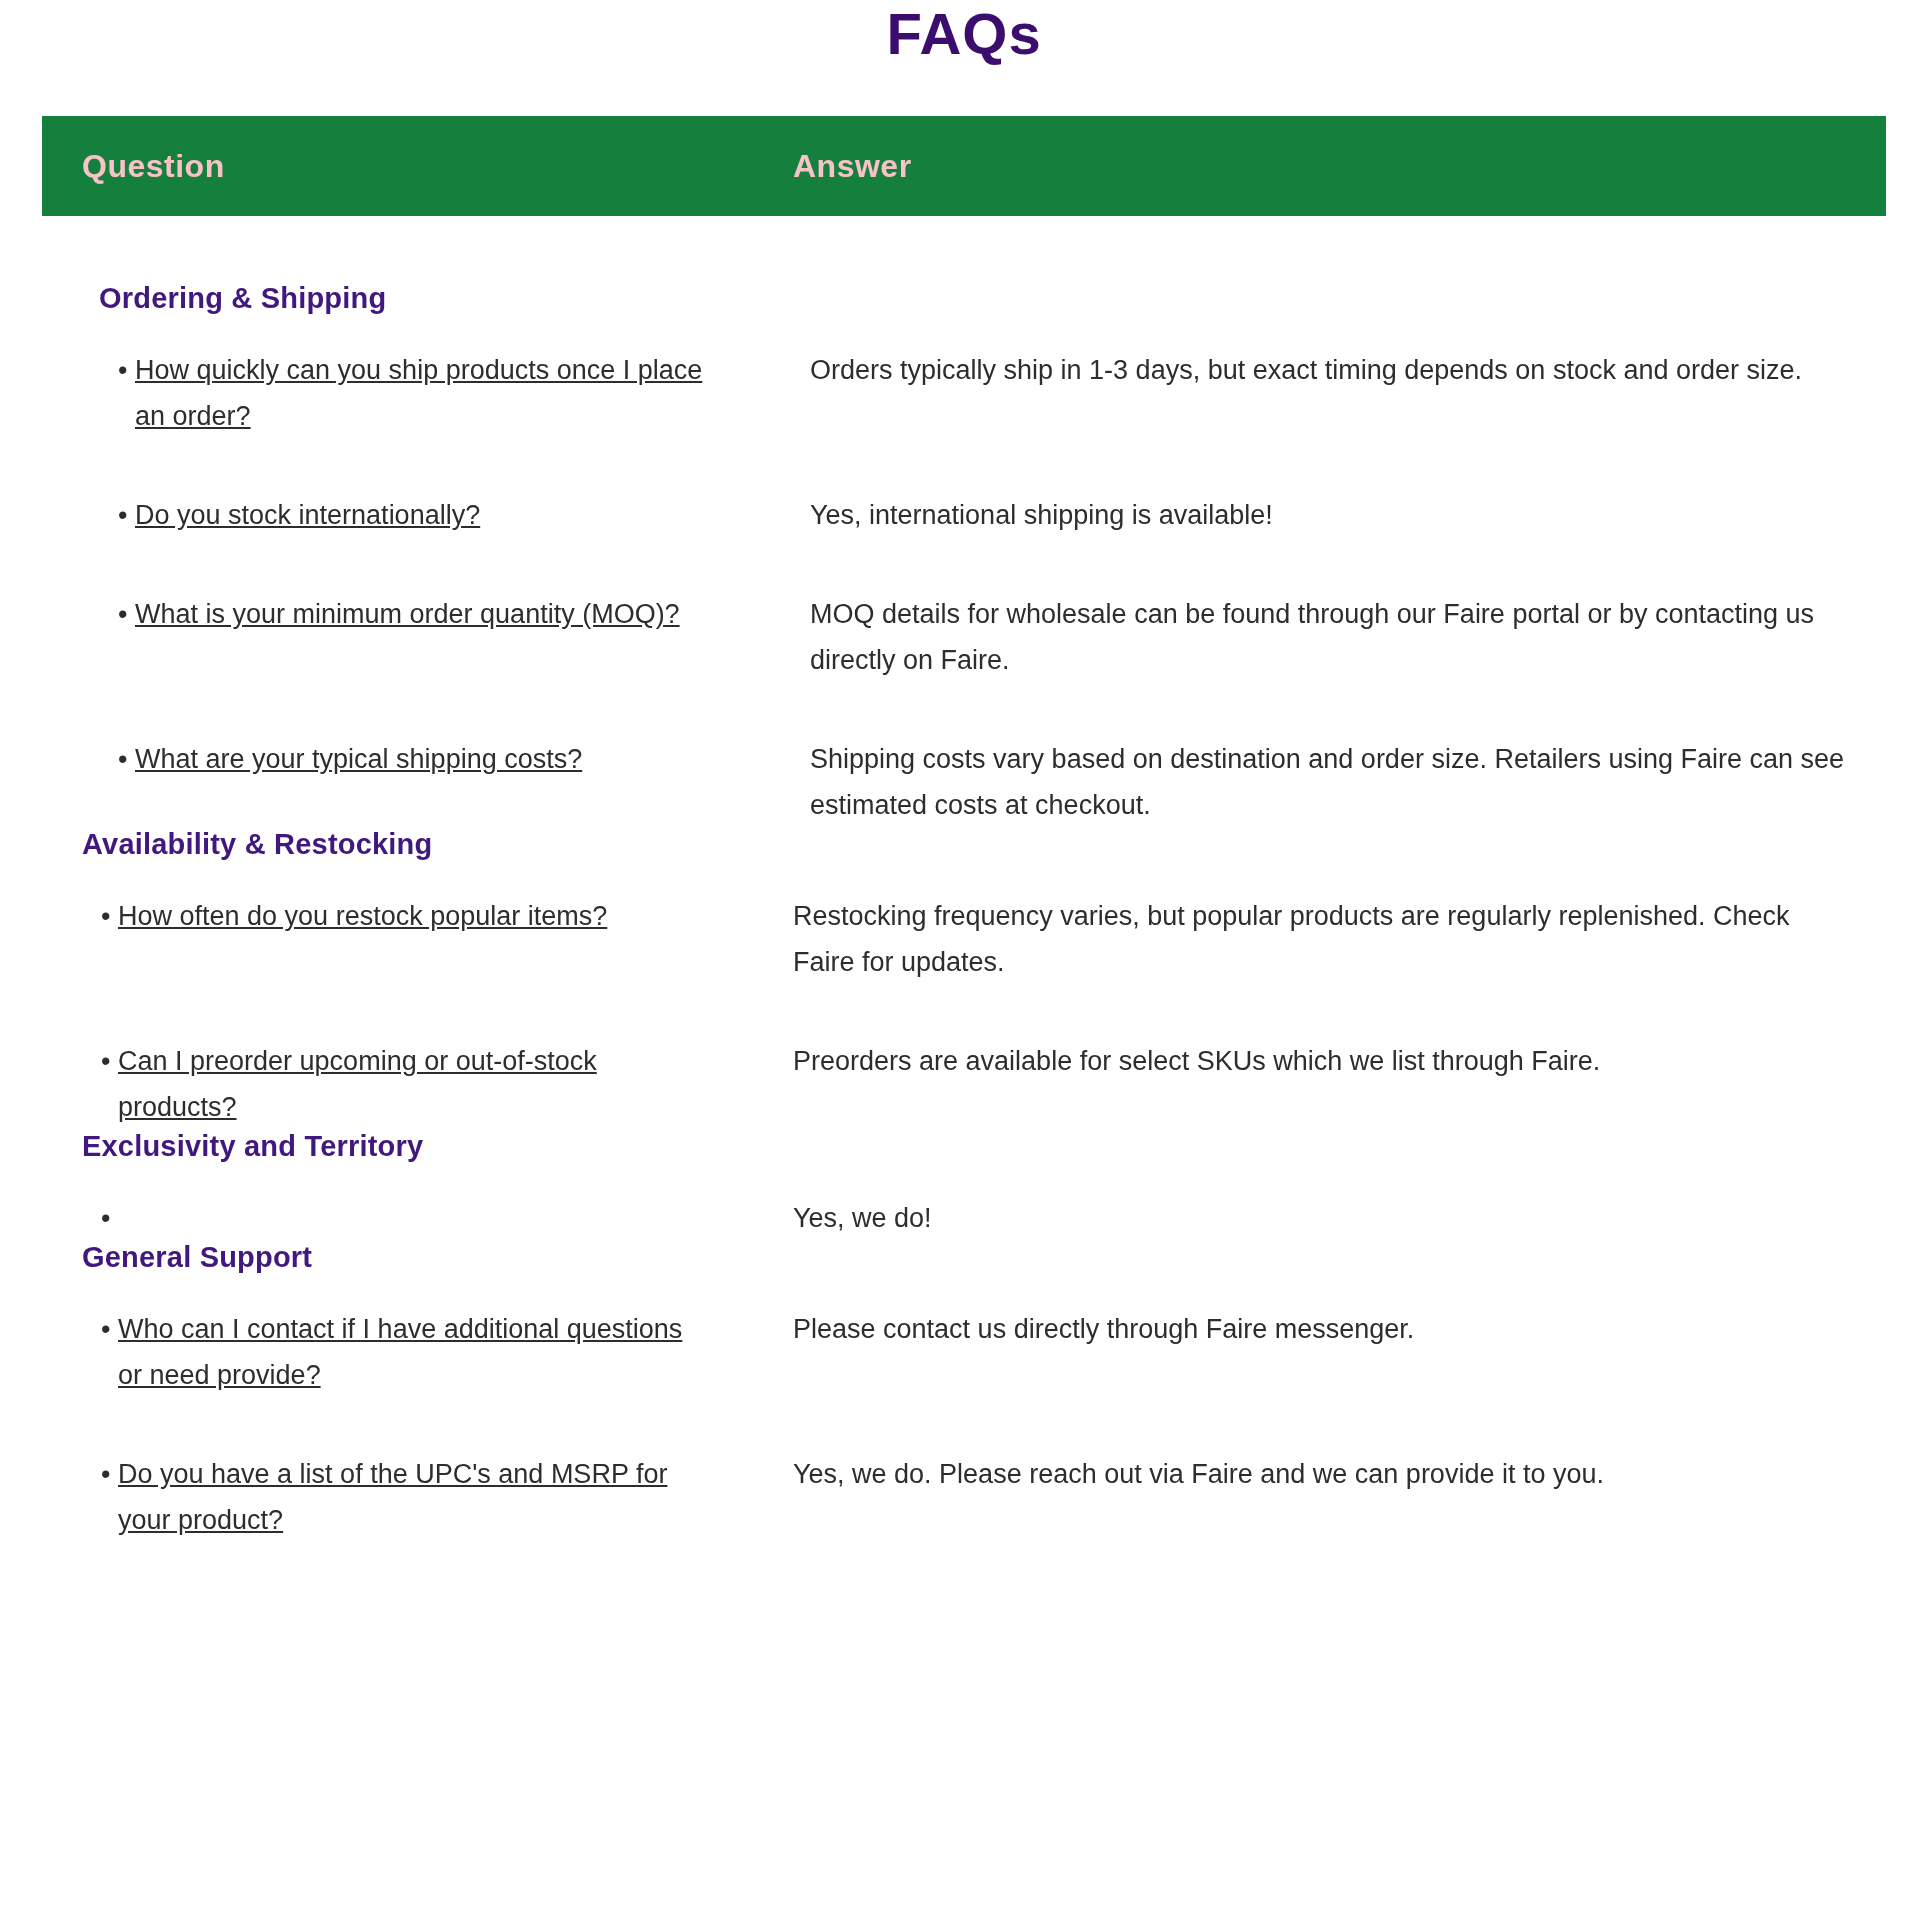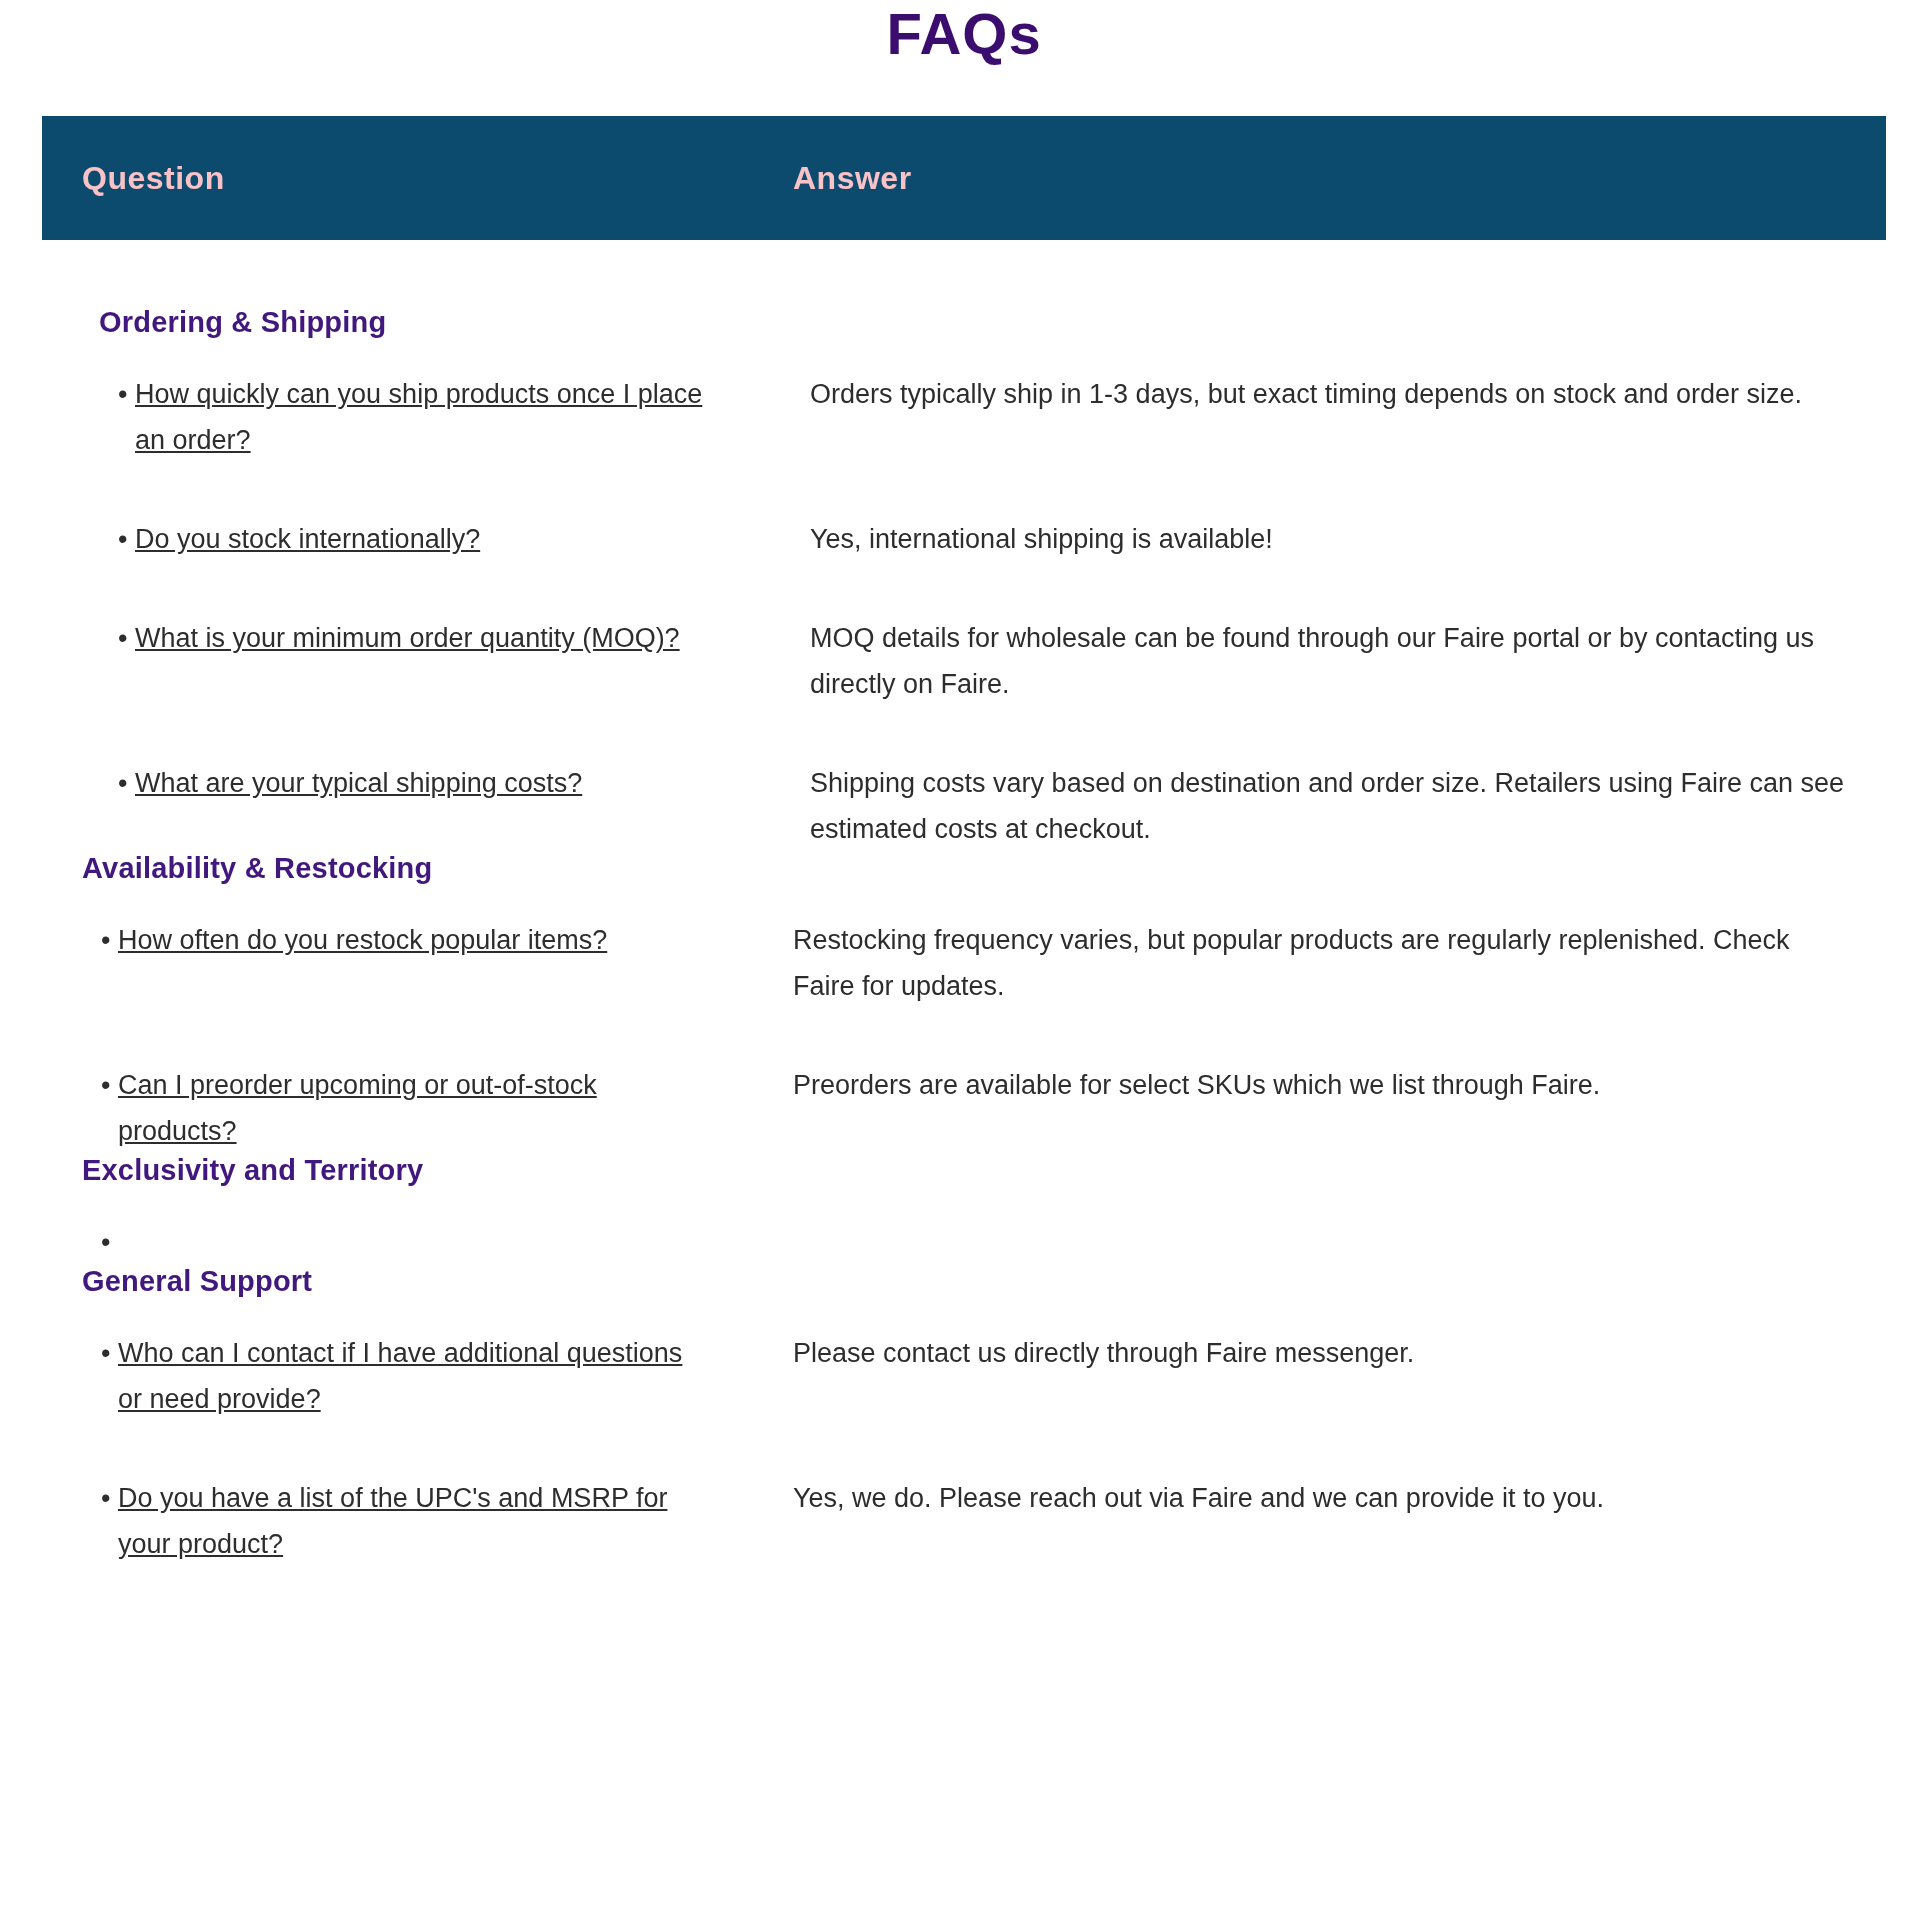--- a/index.html
+++ b/index.html
@@ -17,22 +17,22 @@
   }
   .page-title {
     text-align: center;
     font-size: 58px;
     font-weight: 800;
     letter-spacing: 0.9px;
     color: #3a0d6e;
   }
   .table-header {
     margin: 49px 42px 0 42px;
-    height: 124px;
-    background: #0c4a6e;
+    height: 100px;
+    background: #15803d;
     display: grid;
     grid-template-columns: 751px 1fr;
     align-items: center;
   }
   .table-header .col-label {
     font-size: 32px;
     font-weight: 800;
     letter-spacing: 0.5px;
     color: #f9c2c7;
   }
@@ -153,20 +153,21 @@
 </div>
   </div>
 
   <div class="section">
     <div class="section-heading">Exclusivity and Territory</div>
     <div class="rows">
   <div class="faq-row">
     <div class="question-cell">
       <span class="bullet-icon">•</span>
     </div>
+    <div class="answer-text">Yes, we do!</div>
   </div>
 </div>
   </div>
 
   <div class="section">
     <div class="section-heading">General Support</div>
     <div class="rows">
   <div class="faq-row">
     <div class="question-cell">
       <span class="bullet-icon">•</span>

